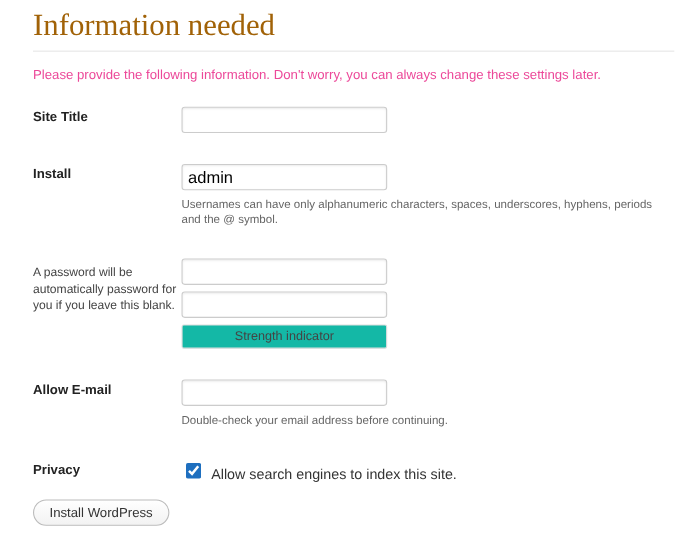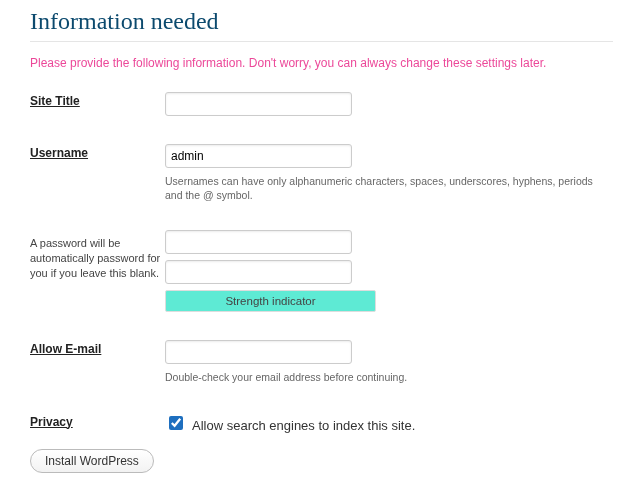--- a/index.html
+++ b/index.html
@@ -7,22 +7,22 @@
     margin: 0;
     padding: 0 20px 10px 30px;
     background: #fff;
     width: 583px;
     color: #333;
     font-size: 12px;
   }
   h1 {
     font-family: Georgia, "Times New Roman", serif;
     font-weight: normal;
-    color: #0c4a6e;
-    font-size: 24px;
+    color: #a16207;
+    font-size: 28px;
     margin: 8px 0 6px;
   }
   hr {
     border: none;
     border-top: 1px solid #e5e5e5;
     margin: 0 0 14px;
   }
   .intro {
     margin: 0 0 22px;
     color: #ec4899;
@@ -36,58 +36,57 @@
   .row.tight { margin-bottom: 16px; }
   .left {
     width: 135px;
     flex: 0 0 135px;
     padding-top: 2px;
   }
   .left .label {
     font-weight: bold;
     font-size: 12px;
     color: #222;
-    text-decoration: underline;
   }
   .left .sub {
     font-weight: normal;
     font-size: 11px;
     color: #444;
     margin-top: 4px;
     line-height: 1.35;
   }
   .right {
     flex: 1;
   }
   input[type=text], input[type=password] {
     width: 175px;
     height: 18px;
     border: 1px solid #ccc;
     border-radius: 3px;
     padding: 2px 5px;
-    font-size: 12px;
+    font-size: 15px;
     font-family: inherit;
     box-shadow: inset 0 1px 2px rgba(0,0,0,0.08);
   }
   .hint {
     font-size: 10.5px;
     color: #666;
     margin-top: 6px;
     line-height: 1.35;
   }
   .strength {
     margin-top: 6px;
     width: 185px;
-    background: #5eead4;
+    background: #14b8a6;
     border: 1px solid #ddd;
     border-radius: 2px;
     text-align: center;
     font-size: 11.5px;
     color: #444;
-    padding: 4px 12px;
+    padding: 4px 0;
   }
   .checkbox-row {
     display: flex;
     align-items: flex-end;
     gap: 6px;
     font-size: 13px;
     color: #333;
   }
   input[type=checkbox] {
     width: 14px;
@@ -120,21 +119,21 @@
   <div class="left">
     <div class="label">Site Title</div>
   </div>
   <div class="right">
     <input type="text" value="" style="">
   </div>
 </div>
 
 <div class="row">
   <div class="left">
-    <div class="label">Username</div>
+    <div class="label">Install</div>
   </div>
   <div class="right">
     <input type="text" value="admin" style="">
     <div class="hint">Usernames can have only alphanumeric characters, spaces, underscores, hyphens, periods and the @ symbol.</div>
   </div>
 </div>
 
 <div class="row">
   <div class="left">
     <div class="sub">A password will be automatically password for you if you leave this blank.</div>

